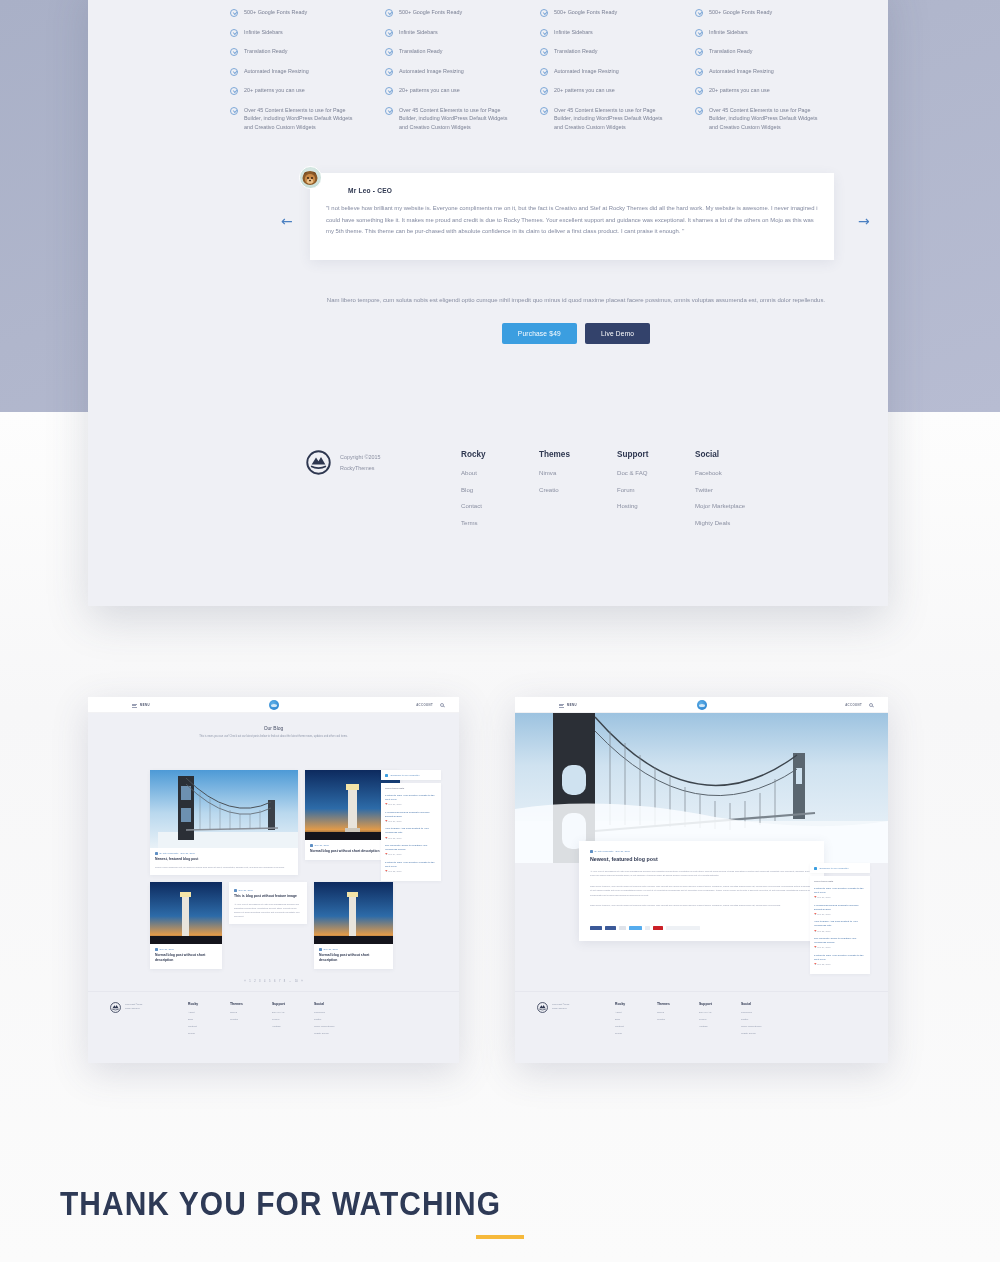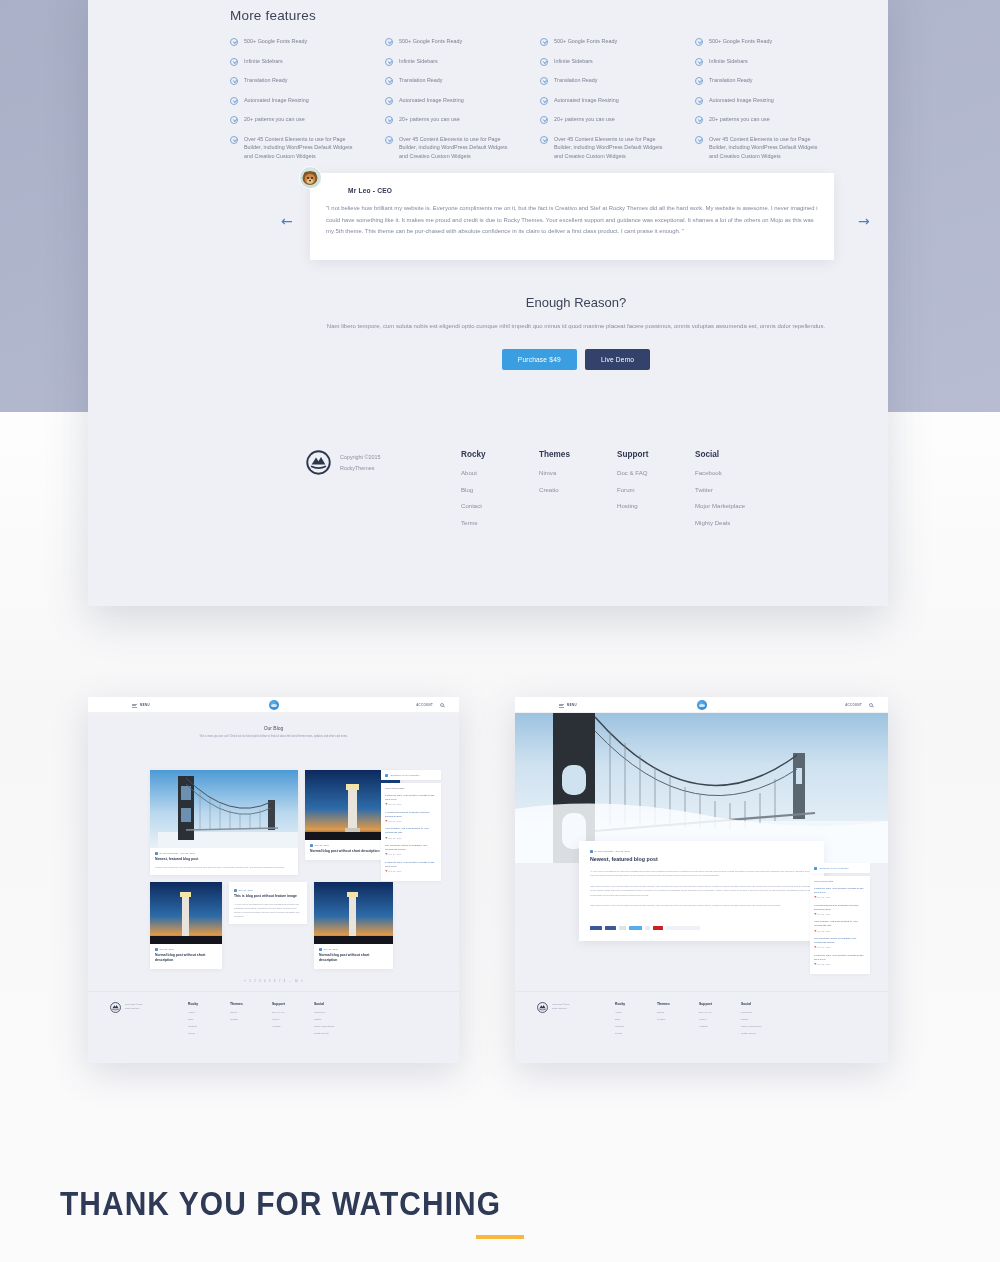--- a/index.html
+++ b/index.html
@@ -194,21 +194,20 @@
 </style>
 </head>
 <body>
 
 <div class="backdrop-top"></div>
 <div class="backdrop-bottom"></div>
 
 <div class="main-panel">
 
   <div class="features-wrap">
-    <div class="features-title">More features</div>
     <div class="features-cols" id="feat-cols">
         <div class="feat-col">
           <div class="feat-row">
             <span class="chk"></span>
             <span class="feat-txt">500+ Google Fonts Ready</span>
           </div>
           <div class="feat-row">
             <span class="chk"></span>
             <span class="feat-txt">Infinite Sidebars</span>
           </div>
@@ -327,21 +326,20 @@
             <path d="M15.5 7.5 Q15 5 13 5.6" stroke="#7a4d22" stroke-width="1.4" fill="none"></path>
           </svg>
         </div>
         <div class="testi-name">Mr Leo - CEO</div>
       </div>
       <div class="testi-body">"I not believe how brilliant my website is. Everyone compliments me on it, but the fact is Creativo and Stef at Rocky Themes did all the hard work. My website is awesome. I never imagined i could have something like it. It makes me proud and credit is due to Rocky Themes. Your excellent support and guidance was exceptional. It shames a lot of the others on Mojo as this was my 5th theme. This theme can be pur-chased with absolute confidence in its claim to deliver a first class product. I cant praise it enough. "</div>
     </div>
   </div>
 
   <div class="reason">
-    <h2>Enough Reason?</h2>
     <p>Nam libero tempore, cum soluta nobis est eligendi optio cumque nihil impedit quo minus id quod maxime placeat facere possimus, omnis voluptas assumenda est, omnis dolor repellendus.</p>
     <div class="btn-row">
       <button class="btn btn-buy">Purchase $49</button>
       <button class="btn btn-demo">Live Demo</button>
     </div>
   </div>
 
   <div class="footer">
     <div class="footer-inner">
       <div class="f-brand">

